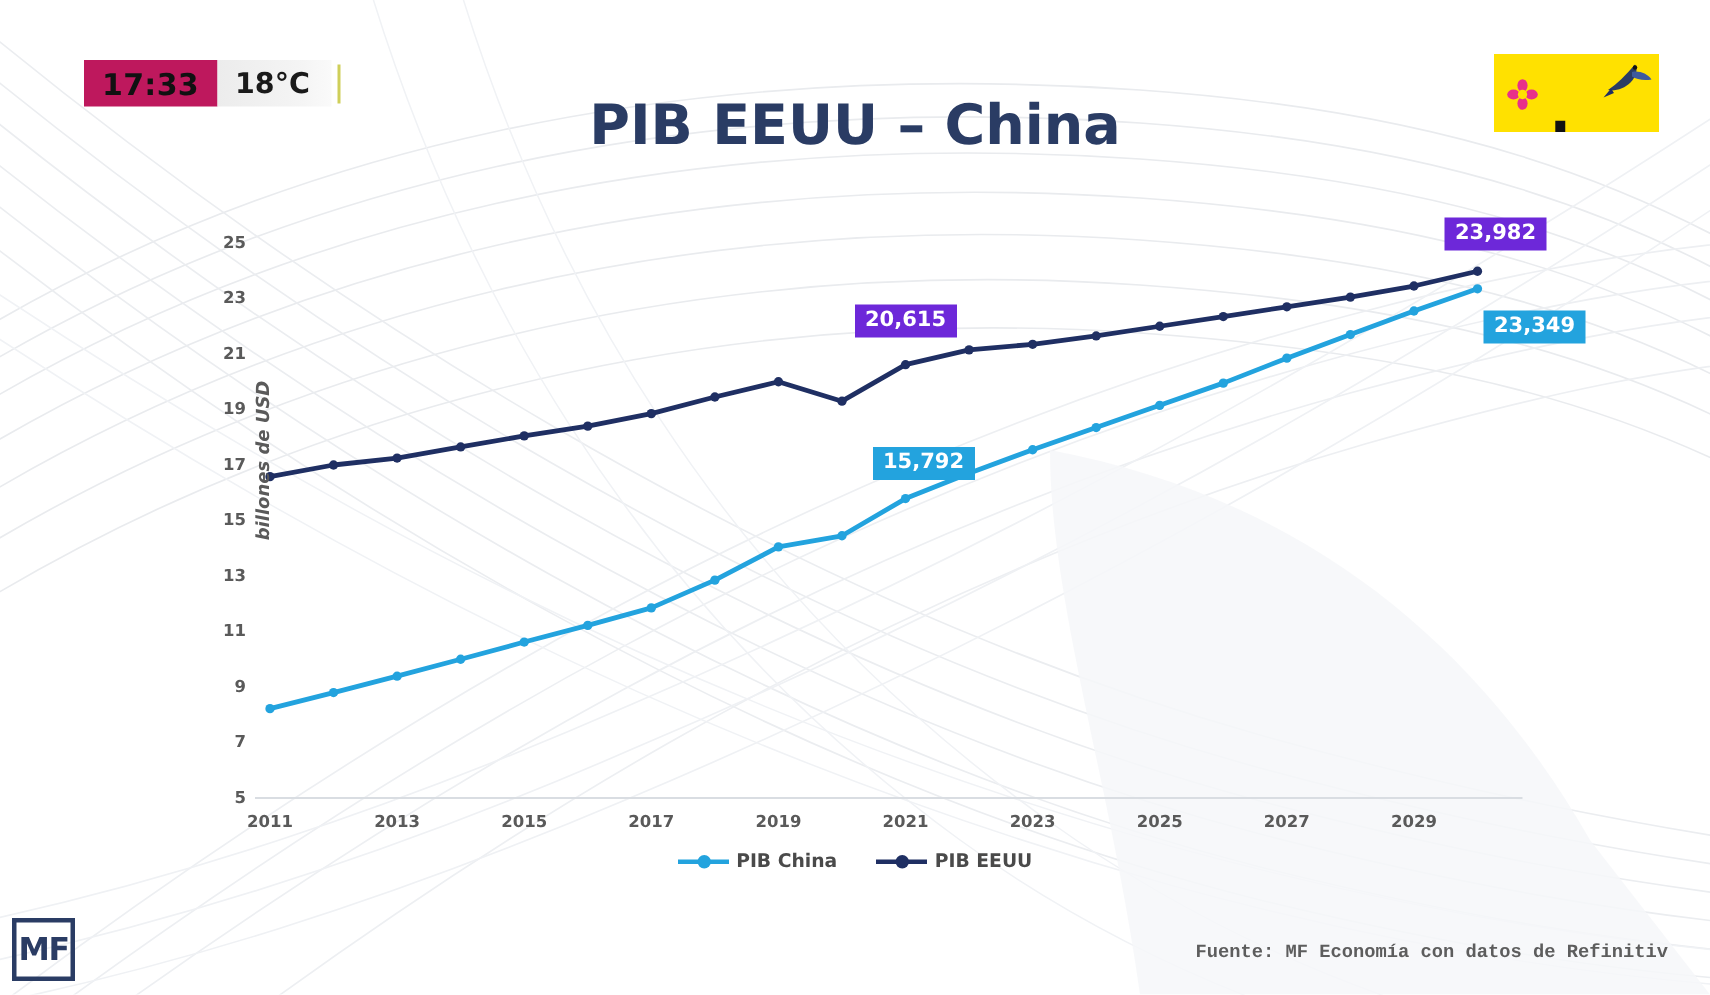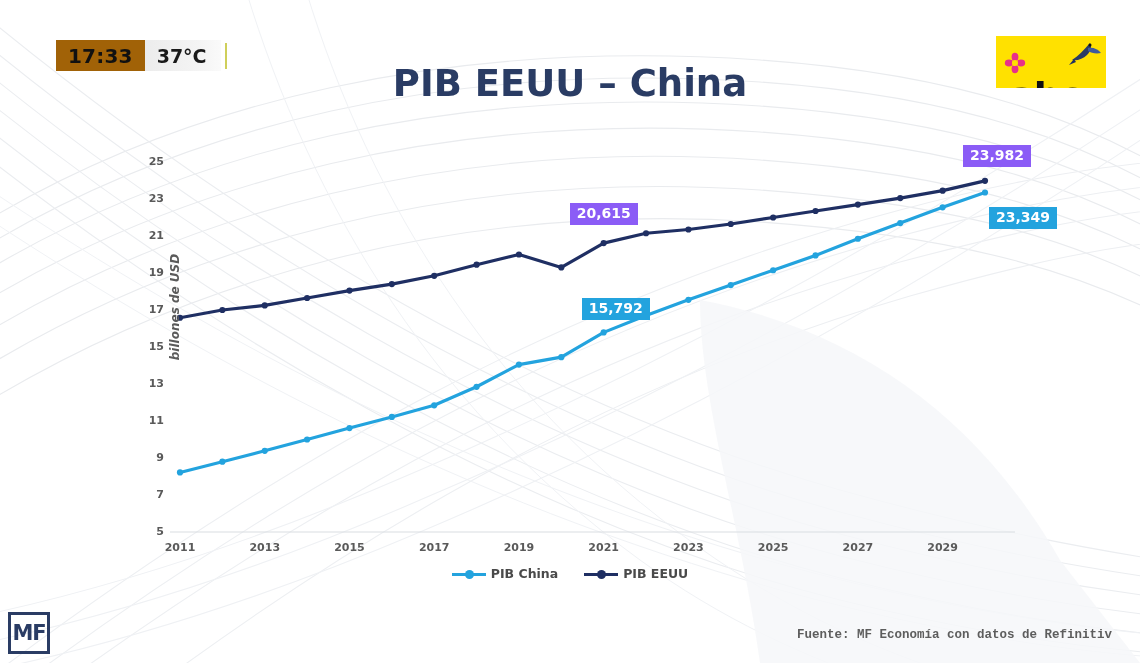--- a/index.html
+++ b/index.html
@@ -10,21 +10,21 @@
     background:#ffffff;
   }
   
   #bg-texture { position:absolute; inset:0; z-index:0; }
   
   #clock-widget {
     position:absolute; left:56px; top:40px; z-index:5;
     display:flex; align-items:stretch; height:31px;
   }
   #clock-time {
-    background:#a16207; color:#111; font-weight:bold; font-size:20px;
+    background:#be185d; color:#111; font-weight:bold; font-size:20px;
     letter-spacing:.2px; display:flex; align-items:center;
     padding:0 12px; font-family:"DejaVu Sans", sans-serif;
   }
   #clock-temp {
     background:linear-gradient(90deg,#ececec 0%, #f4f4f4 70%, #fafafa 100%);
     color:#1a1a1a; font-weight:bold; font-size:19px;
     display:flex; align-items:center; padding:0 14px 0 12px;
     font-family:"DejaVu Sans", sans-serif;
   }
   #clock-divider { width:2px; background:#cfcf5a; margin-left:4px; height:26px; align-self:center; }
@@ -60,21 +60,21 @@
     font-style:italic; font-weight:bold; transform:rotate(-90deg);
     transform-origin:center; white-space:nowrap; z-index:4;
     font-family:"DejaVu Sans", sans-serif;
   }
   
   .callout {
     position:absolute; font-size:14px; font-weight:bold; color:#ffffff;
     padding:3px 7px 4px; z-index:6; white-space:nowrap;
     font-family:"DejaVu Sans", sans-serif; line-height:15px;
   }
-  .callout.navy { background:#8b5cf6; }
+  .callout.navy { background:#6d28d9; }
   .callout.cyan { background:#23A3DE; }
   
   #legend {
     position:absolute; left:0; right:0; top:566px; z-index:5;
     display:flex; justify-content:center; gap:26px; align-items:center;
   }
   .legend-item { display:flex; align-items:center; gap:5px; }
   .legend-swatch { width:34px; height:12px; position:relative; }
   .legend-swatch i {
     position:absolute; left:0; top:5px; width:34px; height:3px; display:block;
@@ -143,21 +143,21 @@
     <path d="M240,-30 C300,180 420,400 640,560 C800,676 980,720 1160,740"></path>
     <path d="M300,-30 C360,180 480,392 700,548 C860,662 1030,706 1200,724"></path>
   </g>
   <g fill="#f6f7f9" opacity="0.85">
     <path d="M700,300 C860,330 980,420 1060,560 L1140,663 L760,663 C740,520 700,400 700,300 Z"></path>
   </g>
 </svg>
 
 <div id="clock-widget">
   <div id="clock-time">17:33</div>
-  <div id="clock-temp">37°C</div>
+  <div id="clock-temp">18°C</div>
   <div id="clock-divider"></div>
 </div>
 
 <div id="abc-logo">
   <svg id="abc-flower" width="22" height="22" viewBox="0 0 22 22">
     <g fill="#E8308A">
       <ellipse cx="11" cy="5" rx="3.4" ry="4.2"></ellipse>
       <ellipse cx="17" cy="11" rx="4.2" ry="3.4"></ellipse>
       <ellipse cx="11" cy="17" rx="3.4" ry="4.2"></ellipse>
       <ellipse cx="5" cy="11" rx="4.2" ry="3.4"></ellipse>

